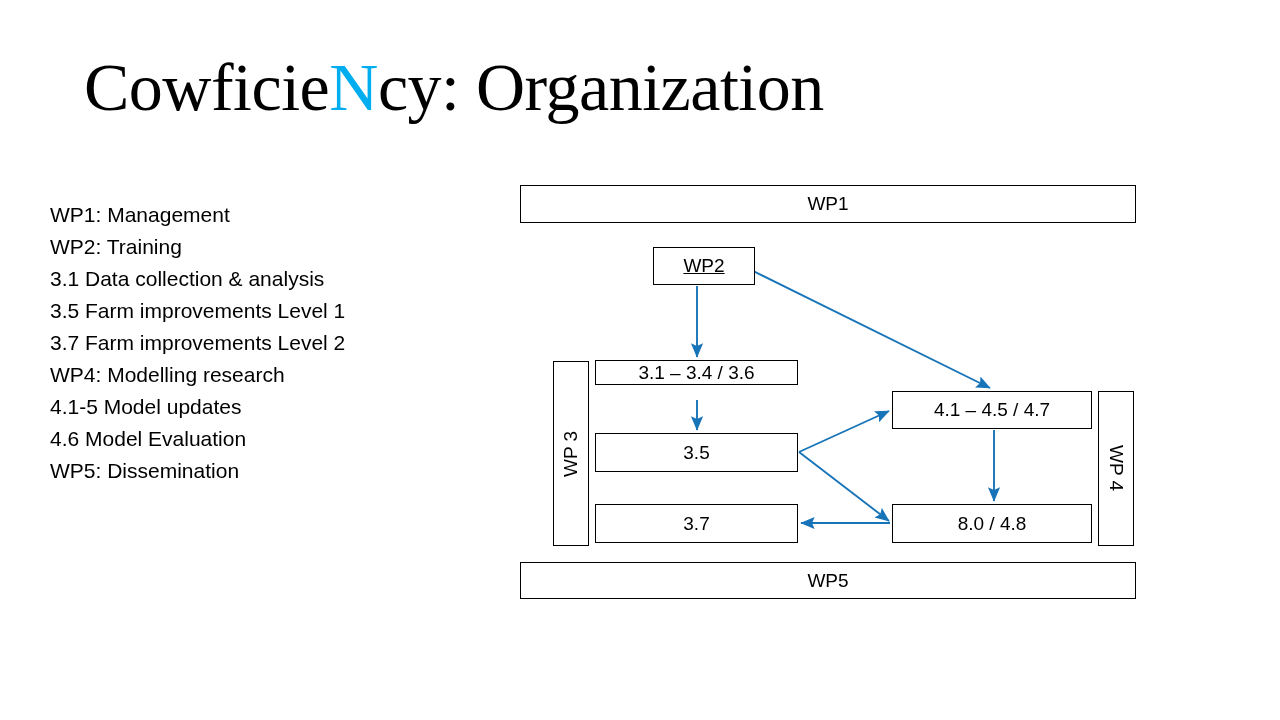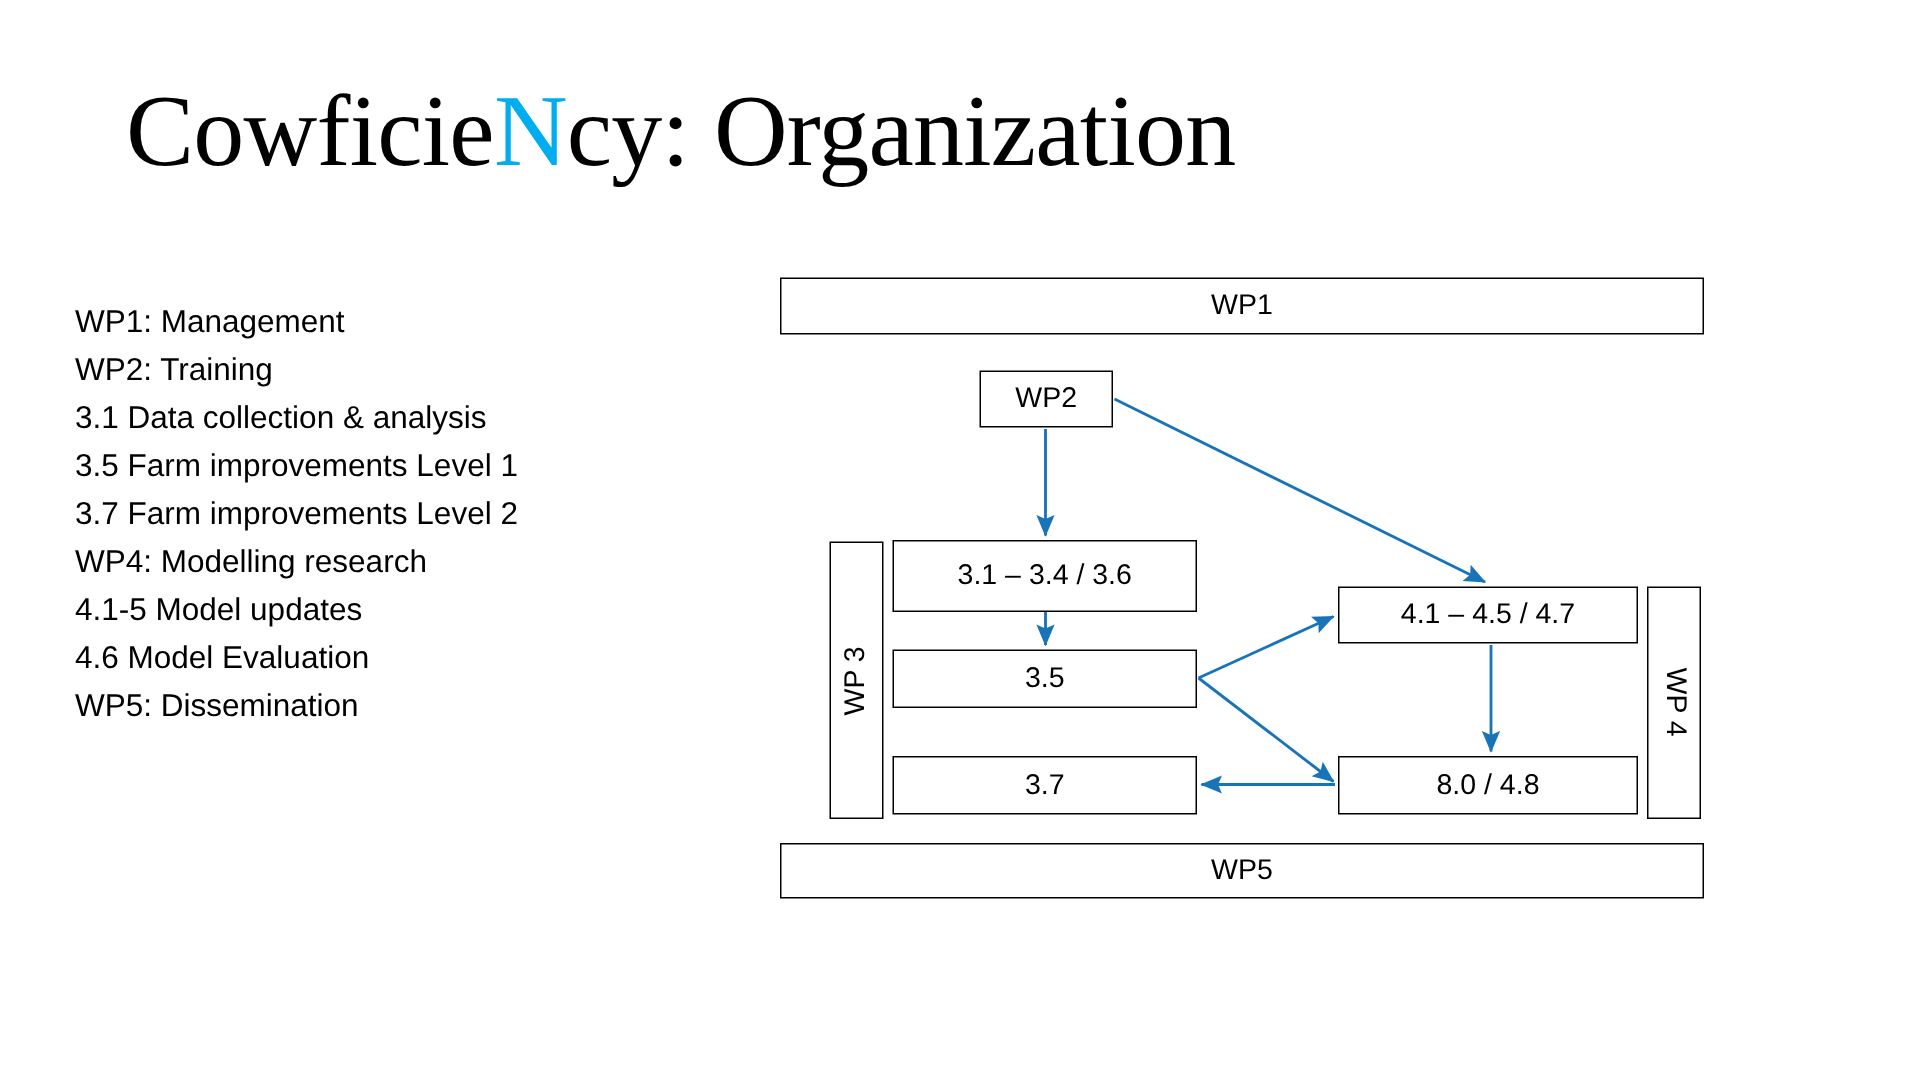--- a/index.html
+++ b/index.html
@@ -118,29 +118,29 @@
 
     <line x1="994" y1="430" x2="994" y2="501" stroke="#1874B8" stroke-width="1.9" marker-end="url(#ah)"></line>
 
     <line x1="890" y1="523" x2="801" y2="523" stroke="#1874B8" stroke-width="1.9" marker-end="url(#ah)"></line>
   </svg>
 
   <div class="dbox" style="left:520px;top:185px;width:616px;height:38px;">
     <span>WP1</span>
   </div>
 
-  <div class="dbox" style="left:653px;top:247px;width:89px;height:38px;">
+  <div class="dbox" style="left:653px;top:247px;width:102px;height:38px;text-decoration:underline;">
     <span>WP2</span>
   </div>
 
   <div class="dbox vlabel-up" style="left:553px;top:361px;width:36px;height:185px;">
     <span>WP 3</span>
   </div>
 
-  <div class="dbox" style="left:595px;top:360px;width:203px;height:48px;">
+  <div class="dbox" style="left:595px;top:360px;width:203px;height:25px;">
     <span>3.1 – 3.4 / 3.6</span>
   </div>
 
   <div class="dbox" style="left:595px;top:433px;width:203px;height:39px;">
     <span>3.5</span>
   </div>
 
   <div class="dbox" style="left:595px;top:504px;width:203px;height:39px;">
     <span>3.7</span>
   </div>

